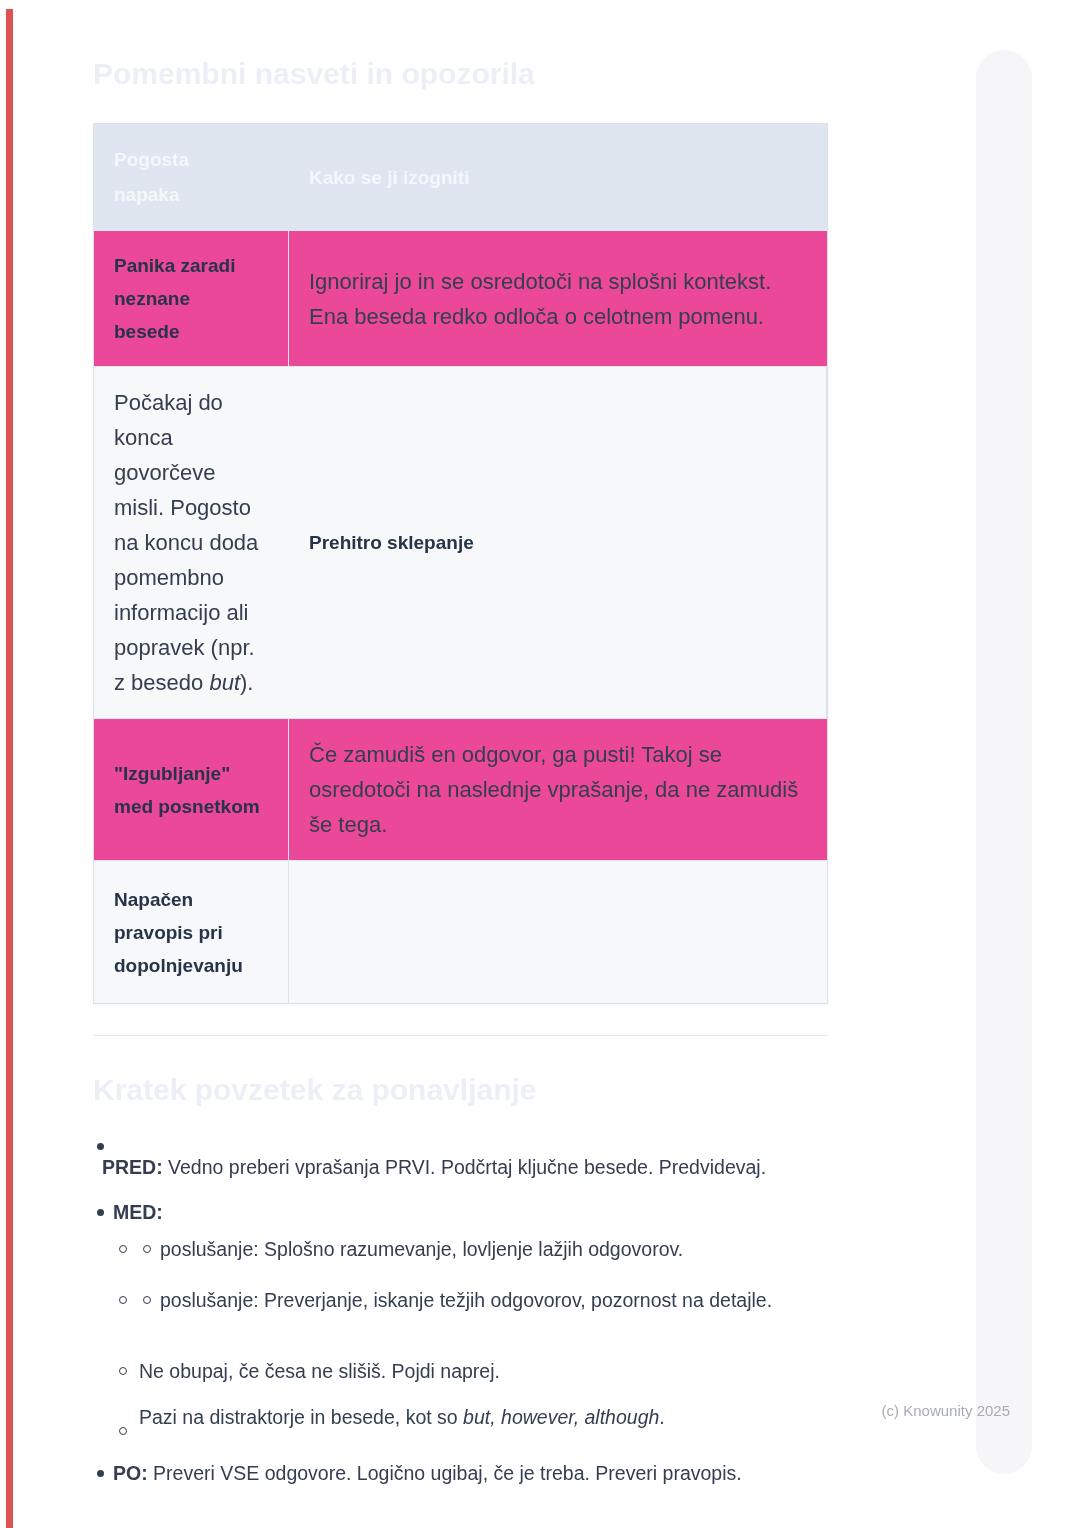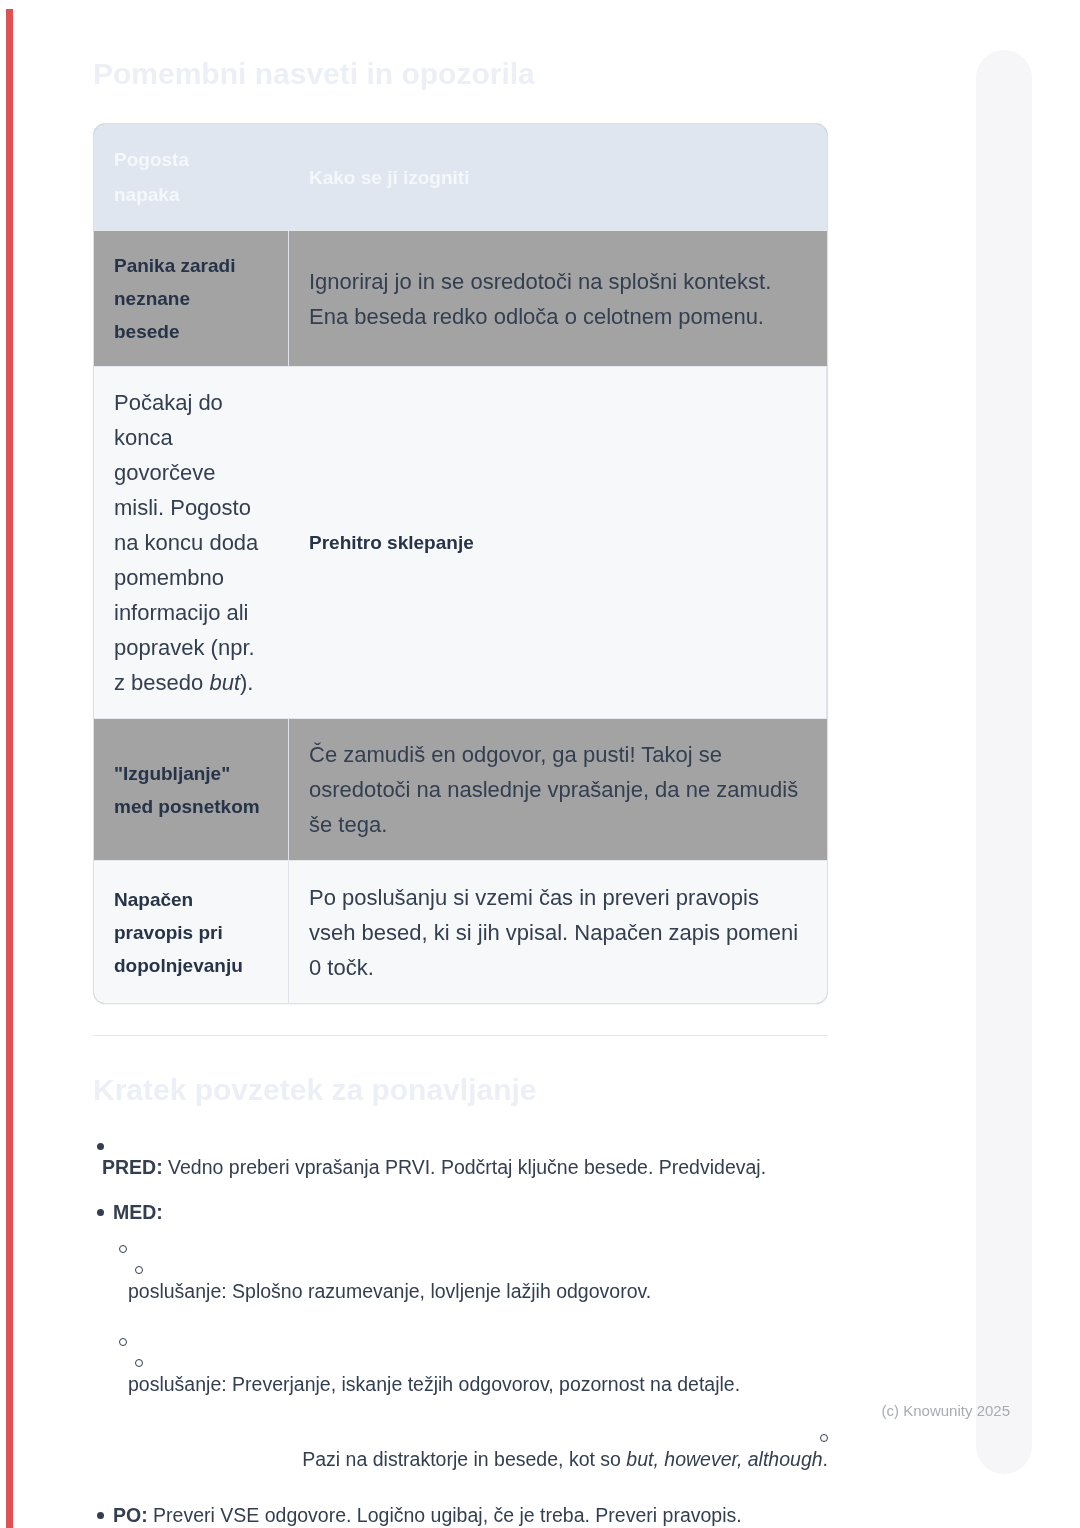--- a/index.html
+++ b/index.html
@@ -33,23 +33,23 @@
     background:var(--side-strip);border-radius:28px;
   }
   .content{position:absolute;left:93px;top:0;width:735px;}
   h1.page-title{
     margin:0;padding-top:57px;font-size:30px;line-height:33px;font-weight:700;
     color:var(--heading-text);
   }
   
   .mtable{
     margin-top:33px;width:735px;
-    border:1px solid var(--border);border-radius:12px;overflow:hidden;
+    border:1px solid var(--border);border-radius:0;overflow:hidden;
     box-shadow:0 1px 2px rgba(40,50,70,0.05);
-    background:#a3a3a3;
+    background:#ec4899;
   }
   .trow{display:grid;grid-template-columns:195px 1fr;}
   .trow.thead{background:var(--table-header-bg);min-height:106px;}
   .trow.tbody{border-top:1px solid var(--row-border);}
   .trow.tbody:nth-of-type(odd){background:var(--row-alt-bg);}
   .cell{display:flex;align-items:center;padding:18px 20px;}
   .cell.cl{padding-right:28px;}
   .cell.cr{padding-right:26px;}
   .trow.tbody .cell.cl{border-right:1px solid var(--col-border);}
   .thead .cell{padding-top:16px;padding-bottom:16px;}
@@ -77,28 +77,28 @@
   .li{display:flex;align-items:flex-start;}
   .disc{
     flex:none;width:7px;height:7px;border-radius:50%;background:var(--body-text);
     margin:14px 0 0 4px;
   }
   .ring{
     flex:none;width:8px;height:8px;border-radius:50%;
     border:1.6px solid var(--body-text);background:transparent;margin-top:13px;
   }
   .li .txt{margin-left:9px;}
-  .li.sub{padding-left:26px;flex-direction:column;}
+  .li.sub{padding-left:26px;}
   .li.sub .txt{margin-left:12px;}
   .li.sub .ring2{margin-left:16px;}
   .li.sub.dbl .txt{margin-left:9px;}
   .b{font-weight:700;}
   .i{font-style:italic;}
   .mb10{margin-bottom:10px;flex-direction:column;} .mb2{margin-bottom:2px;} .mb16{margin-bottom:16px;}
-  .mb19{margin-bottom:19px;} .mb11{margin-bottom:11px;} .mb21{margin-bottom:21px;align-items:flex-end;}
+  .mb19{margin-bottom:36px;} .mb11{margin-bottom:11px;} .mb21{margin-bottom:21px;align-items:flex-end;}
   .footer{
     position:absolute;top:1401px;right:70px;
     font-size:15px;line-height:20px;color:var(--footer-text);
   }
 </style>
 </head>
 <body>
 
 <div class="red-bar"></div>
 <div class="side-strip"></div>
@@ -142,23 +142,20 @@
       <div class="cell cr">
         <div class="solution"><span>Če zamudiš en odgovor, ga pusti! Takoj se osredotoči na naslednje vprašanje, da ne zamudiš še tega.</span></div>
       </div>
     </div>
 
 
     <div class="trow tbody r5">
       <div class="cell cl">
         <div class="mistake">Napačen pravopis pri dopolnjevanju</div>
       </div>
-      <div class="cell cr">
-        <div class="solution"><span>Po poslušanju si vzemi čas in preveri pravopis vseh besed, ki si jih vpisal. Napačen zapis pomeni 0 točk.</span></div>
-      </div>
     </div>
   </div>
 
   <hr class="divider">
 
   <h2 class="section-title">Kratek povzetek za ponavljanje</h2>
 
   <div class="list">
 
     <div class="li mb10">
@@ -176,20 +173,24 @@
       <span class="ring ring2"></span>
       <div class="txt"><span>poslušanje: Splošno razumevanje, lovljenje lažjih odgovorov.</span></div>
     </div>
 
     <div class="li sub dbl mb19">
       <span class="ring"></span>
       <span class="ring ring2"></span>
       <div class="txt"><span>poslušanje: Preverjanje, iskanje težjih odgovorov, pozornost na detajle.</span></div>
     </div>
 
+    <div class="li sub mb11">
+      <span class="ring"></span>
+      <div class="txt"><span>Ne obupaj, če česa ne slišiš. Pojdi naprej.</span></div>
+    </div>
 
     <div class="li sub mb21">
       <span class="ring"></span>
       <div class="txt"><span>Pazi na distraktorje in besede, kot so </span><span class="i">but, however, although</span><span>.</span></div>
     </div>
 
     <div class="li">
       <span class="disc"></span>
       <div class="txt"><span class="b">PO:</span><span> Preveri VSE odgovore. Logično ugibaj, če je treba. Preveri pravopis.</span></div>
     </div>

